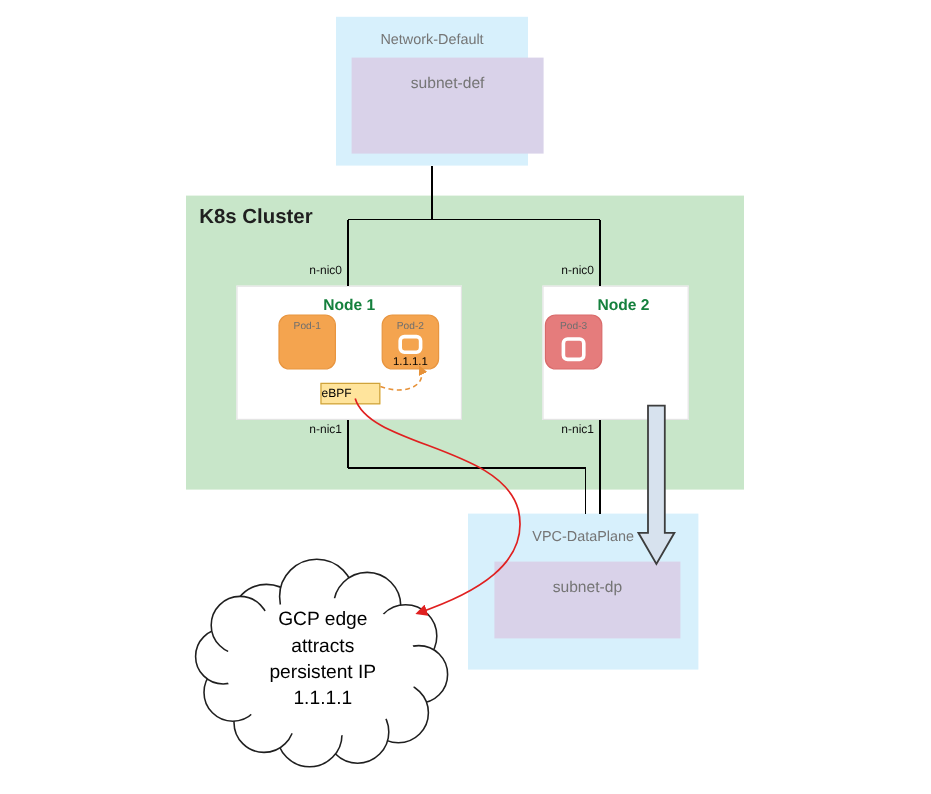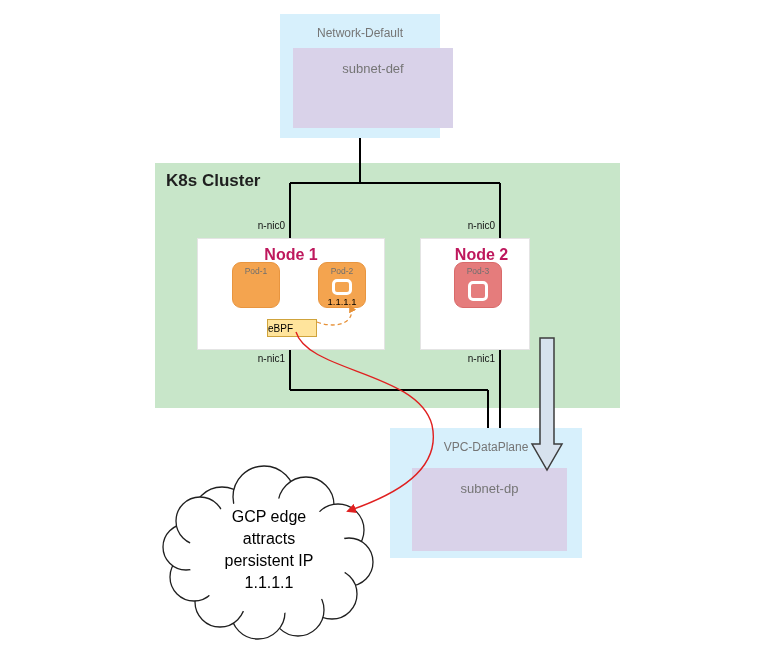--- a/index.html
+++ b/index.html
@@ -9,43 +9,43 @@
   .container-title{text-align:center;padding-top:12px;font-size:12px;color:var(--label-gray);}
   .subnet{position:absolute;background:var(--purple-box);text-align:center;
           font-size:13px;color:var(--label-gray);}
   .subnet-label{padding-top:13px;}
   #network-default{left:280px;top:14px;width:160px;height:124px;background:var(--blue-box);}
   #subnet-def{left:13px;top:34px;width:160px;height:80px;}
   #k8s-cluster{left:155px;top:163px;width:465px;height:245px;background:var(--green-box);}
   #k8s-title{position:absolute;left:11px;top:8px;font-size:17px;font-weight:bold;color:#1f1f1f;}
   .node{position:absolute;background:#ffffff;border:1px solid #e4e4e4;box-sizing:border-box;}
   #node-1{left:197px;top:238px;width:188px;height:112px;}
-  #node-2{left:420px;top:238px;width:110px;height:112px;padding-left:13px;}
-  .node-title{text-align:center;padding-top:7px;font-size:16px;font-weight:bold;color:#be185d;}
+  #node-2{left:452px;top:238px;width:122px;height:112px;padding-left:13px;}
+  .node-title{text-align:center;padding-top:7px;font-size:13px;font-weight:bold;color:#15803d;}
   .pod{position:absolute;width:48px;height:46px;border-radius:9px;display:flex;
        flex-direction:column;align-items:center;box-sizing:border-box;}
   .pod-orange{background:var(--orange-pod);border:1px solid #e8953f;}
   .pod-red{background:var(--red-pod);border:1px solid #d96a6a;}
   #pod-1{left:232px;top:262px;gap:32px;}
   #pod-2{left:318px;top:262px;}
   #pod-3{left:454px;top:262px;}
   .pod-label{font-size:8.5px;color:#6f6f6f;margin-top:3px;}
   .pod-icon{width:14px;height:14px;border:3px solid #ffffff;border-radius:5px;margin-top:3px;}
   .pod-centered .pod-icon{margin-top:5px;}
   .pod-ip{font-size:9.5px;color:#000;margin-top:1px;}
   #ebpf{left:267px;top:319px;width:50px;height:18px;background:var(--ebpf-fill);
         border:1px solid var(--ebpf-border);box-sizing:border-box;display:flex;
         align-items:center;justify-content:flex-start;font-size:10px;color:#000;}
   .nic{position:absolute;width:46px;font-size:10px;color:#111;text-align:right;}
   #nic-n1-top{left:239px;top:220px;}
   #nic-n2-top{left:449px;top:220px;}
   #nic-n1-bot{left:239px;top:353px;}
   #nic-n2-bot{left:449px;top:353px;}
   #vpc-dataplane{left:390px;top:428px;width:192px;height:130px;background:var(--blue-box);}
-  #subnet-dp{left:22px;top:40px;width:155px;height:83px;}
+  #subnet-dp{left:22px;top:40px;width:155px;height:64px;}
   #cloud-text{left:187px;top:506px;width:164px;text-align:center;font-size:16px;
               line-height:22px;color:#000;}
   #overlay{position:absolute;left:0;top:0;pointer-events:none;}
 </style>
 </head>
 <body>
 
 <div id="canvas">
 
   <div id="network-default" class="abs">

